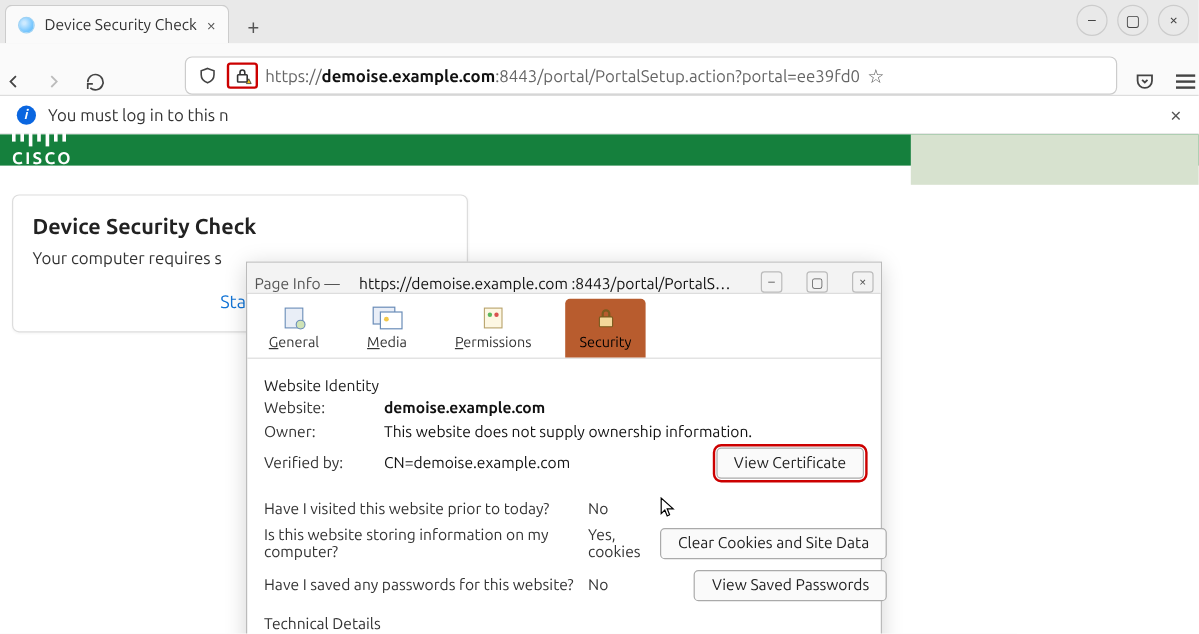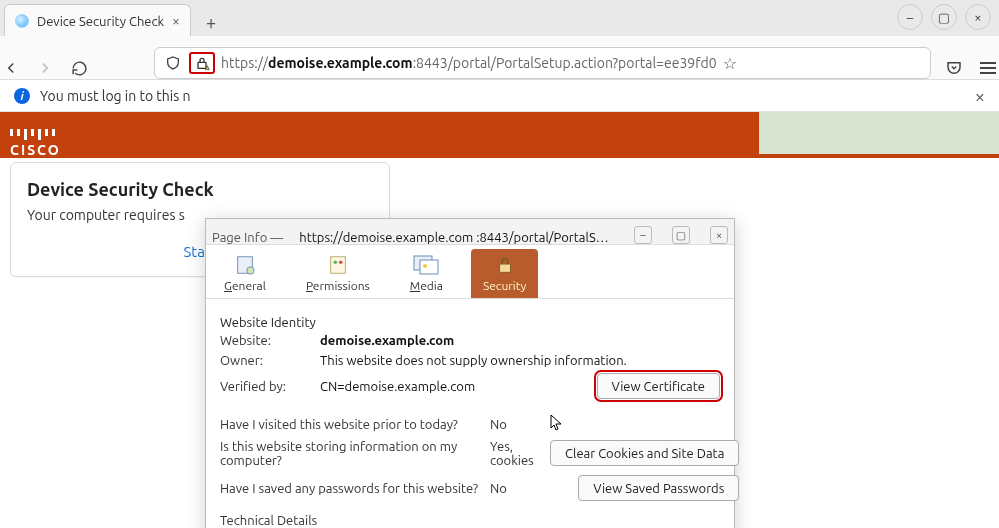--- a/index.html
+++ b/index.html
@@ -26,42 +26,42 @@
   .star { font-size: 16px; color: #555; }
   .ham { display: flex; flex-direction: column; gap: 3px; width: 16px; }
   .ham span { height: 2px; background: #444; }
 
   .infobar { height: 32px; background: #fff; border-bottom: 1px solid #e3e3e3; display: flex; align-items: center; padding: 0 14px; gap: 10px; position: relative; font-size: 14px; color: #333; }
   .infobar .info-icon { width: 16px; height: 16px; border-radius: 50%; background: #0a66e0; color: #fff; display: flex; align-items: center; justify-content: center; font-size: 11px; font-style: italic; font-weight: bold; }
   .infobar .close { position: absolute; right: 14px; font-size: 18px; color: #555; }
 
   
   .page-body { position: relative; height: calc(528px - 36px - 44px - 32px); background: #fff; }
-  .banner { height: 46px; background: #c2410c; display: flex; align-items: flex-end; padding-left: 10px; }
+  .banner { height: 26px; background: #15803d; display: flex; align-items: center; padding-left: 10px; }
   .banner .logo { color: #fff; font-weight: 700; letter-spacing: 2px; font-size: 14px; display:flex; flex-direction:column; align-items:flex-start; }
   .banner .dots { display:flex; gap:4px; margin-bottom:2px; }
   .banner .dots span { width:3px; height:7px; background:#fff; }
   .banner-right { position:absolute; right:0; top:0; width:240px; height:42px; background:#d7e2cf; }
 
   .card { position: absolute; left: 10px; top: 50px; width: 380px; background: #fff; border: 1px solid #ddd; border-radius: 6px; padding: 16px; box-shadow: 0 1px 2px rgba(0,0,0,.04); }
   .card h2 { font-size: 18px; font-weight: 700; margin-bottom: 8px; color: #222; }
   .card p { font-size: 14px; color: #333; margin-bottom: 14px; }
   .card .start { color: #1274d6; font-size: 15px; text-align: center; padding-top: 6px; }
 
   
   .dialog { position: absolute; left: 205px; top: 106px; width: 530px; background: #fff; border: 1px solid #bbb; box-shadow: 0 4px 18px rgba(0,0,0,.18); font-size: 13px; color: #222; }
   .dlg-titlebar { height: 26px; display: flex; align-items: flex-end; padding: 0 6px; background: #f3f3f3; border-bottom: 1px solid #ddd; gap: 16px; }
   .dlg-titlebar .t-lbl { color:#555; }
   .dlg-titlebar .t-addr { color:#111; flex:1; white-space:nowrap; overflow:hidden; text-overflow:ellipsis; }
   .dlg-titlebar .wbtn { width:18px; height:18px; border:1px solid #bbb; border-radius:3px; display:flex; align-items:center; justify-content:center; font-size:11px; color:#555; margin-left:4px; }
 
   .dlg-tabs { display: flex; gap: 16px; border-bottom: 1px solid #ddd; padding: 4px 6px 0 6px; }
   .dlg-tab { display: flex; flex-direction: column; align-items: center; padding: 4px 12px 6px 12px; font-size: 12px; color: #333; border-radius: 4px 4px 0 0; gap:2px; }
   .dlg-tab .ticon { width: 28px; height: 24px; display:flex; align-items:center; justify-content:center; }
-  .dlg-tab.active { background: #b85c2e; color: #fef9c3; }
+  .dlg-tab.active { background: #b85c2e; color: #000000; }
   .dlg-tab .ul { text-decoration: underline; }
 
   .dlg-body { padding: 10px 14px 12px 14px; }
   .sec-h { font-weight: 400; margin: 6px 0 4px 0; font-size: 13px; }
   .kv { display: grid; grid-template-columns: 90px 1fr auto; row-gap: 6px; column-gap: 10px; align-items: center; font-size: 13px; }
   .kv .k { color: #333; }
   .kv .v { color: #111; }
   .kv .b { }
   .btn { background: #fafafa; border: 1px solid #aaa; border-radius: 4px; padding: 5px 14px; font-size: 13px; color: #222; white-space:nowrap; }
   .btn.hlt { outline: 2px solid #c00; outline-offset: 1px; }
@@ -189,37 +189,37 @@
         <span class="ticon">
             <svg width="24" height="22" viewBox="0 0 24 24">
               <rect x="4" y="3" width="16" height="18" fill="#e9eef7" stroke="#6a8db8"></rect>
               <circle cx="18" cy="18" r="4" fill="#cfe3b6" stroke="#6a8db8"></circle>
             </svg>
           </span>
         <span><span class="ul">G</span><span>eneral</span></span>
       </div>
       <div class="dlg-tab">
         <span class="ticon">
+            <svg width="26" height="22" viewBox="0 0 26 22">
+              <rect x="1" y="2" width="18" height="14" fill="#e9eef7" stroke="#6a8db8"></rect>
+              <rect x="7" y="6" width="18" height="14" fill="#fff" stroke="#6a8db8"></rect>
+              <circle cx="12" cy="12" r="2" fill="#f3c84a"></circle>
+            </svg>
+          </span>
+        <span><span class="ul">M</span><span>edia</span></span>
+      </div>
+      <div class="dlg-tab">
+        <span class="ticon">
             <svg width="24" height="22" viewBox="0 0 24 24">
               <rect x="4" y="3" width="16" height="18" fill="#fdf7e3" stroke="#b8a36a"></rect>
               <circle cx="9" cy="9" r="2" fill="#5cb85c"></circle>
               <circle cx="15" cy="9" r="2" fill="#d9534f"></circle>
             </svg>
           </span>
         <span><span class="ul">P</span><span>ermissions</span></span>
-      </div>
-      <div class="dlg-tab">
-        <span class="ticon">
-            <svg width="26" height="22" viewBox="0 0 26 22">
-              <rect x="1" y="2" width="18" height="14" fill="#e9eef7" stroke="#6a8db8"></rect>
-              <rect x="7" y="6" width="18" height="14" fill="#fff" stroke="#6a8db8"></rect>
-              <circle cx="12" cy="12" r="2" fill="#f3c84a"></circle>
-            </svg>
-          </span>
-        <span><span class="ul">M</span><span>edia</span></span>
       </div>
       <div class="dlg-tab active">
         <span class="ticon">
             <svg width="22" height="22" viewBox="0 0 24 24">
               <rect x="6" y="11" width="12" height="9" rx="1" fill="#f3d89a" stroke="#7a5b1e"></rect>
               <path d="M9 11V8a3 3 0 0 1 6 0v3" fill="none" stroke="#7a5b1e" stroke-width="2"></path>
             </svg>
           </span>
         <span>Security</span>
       </div>

